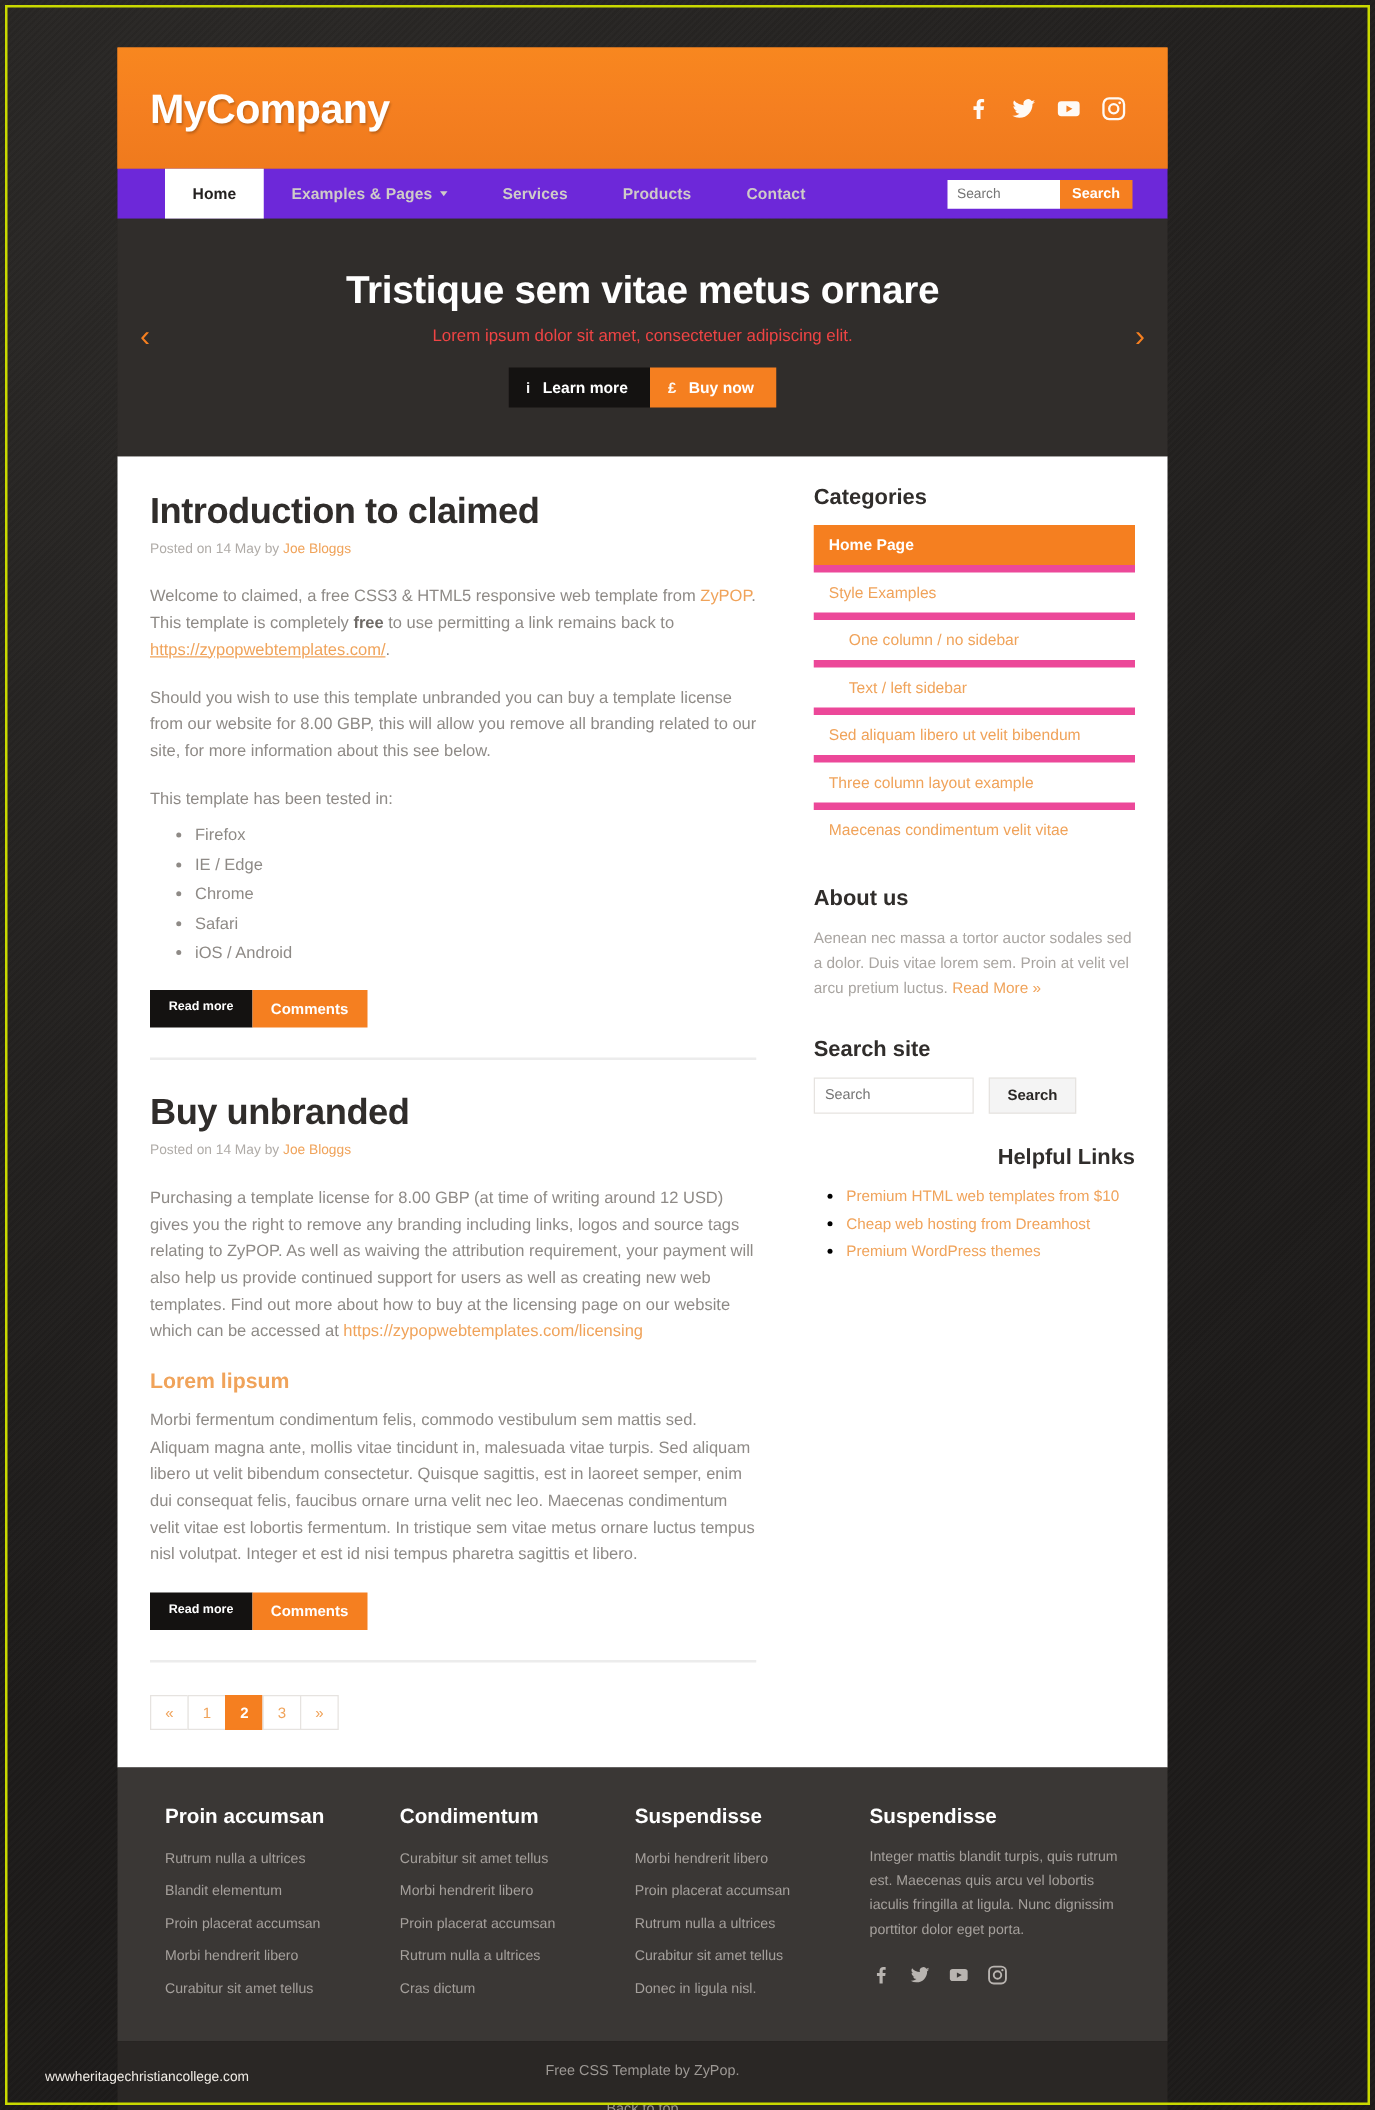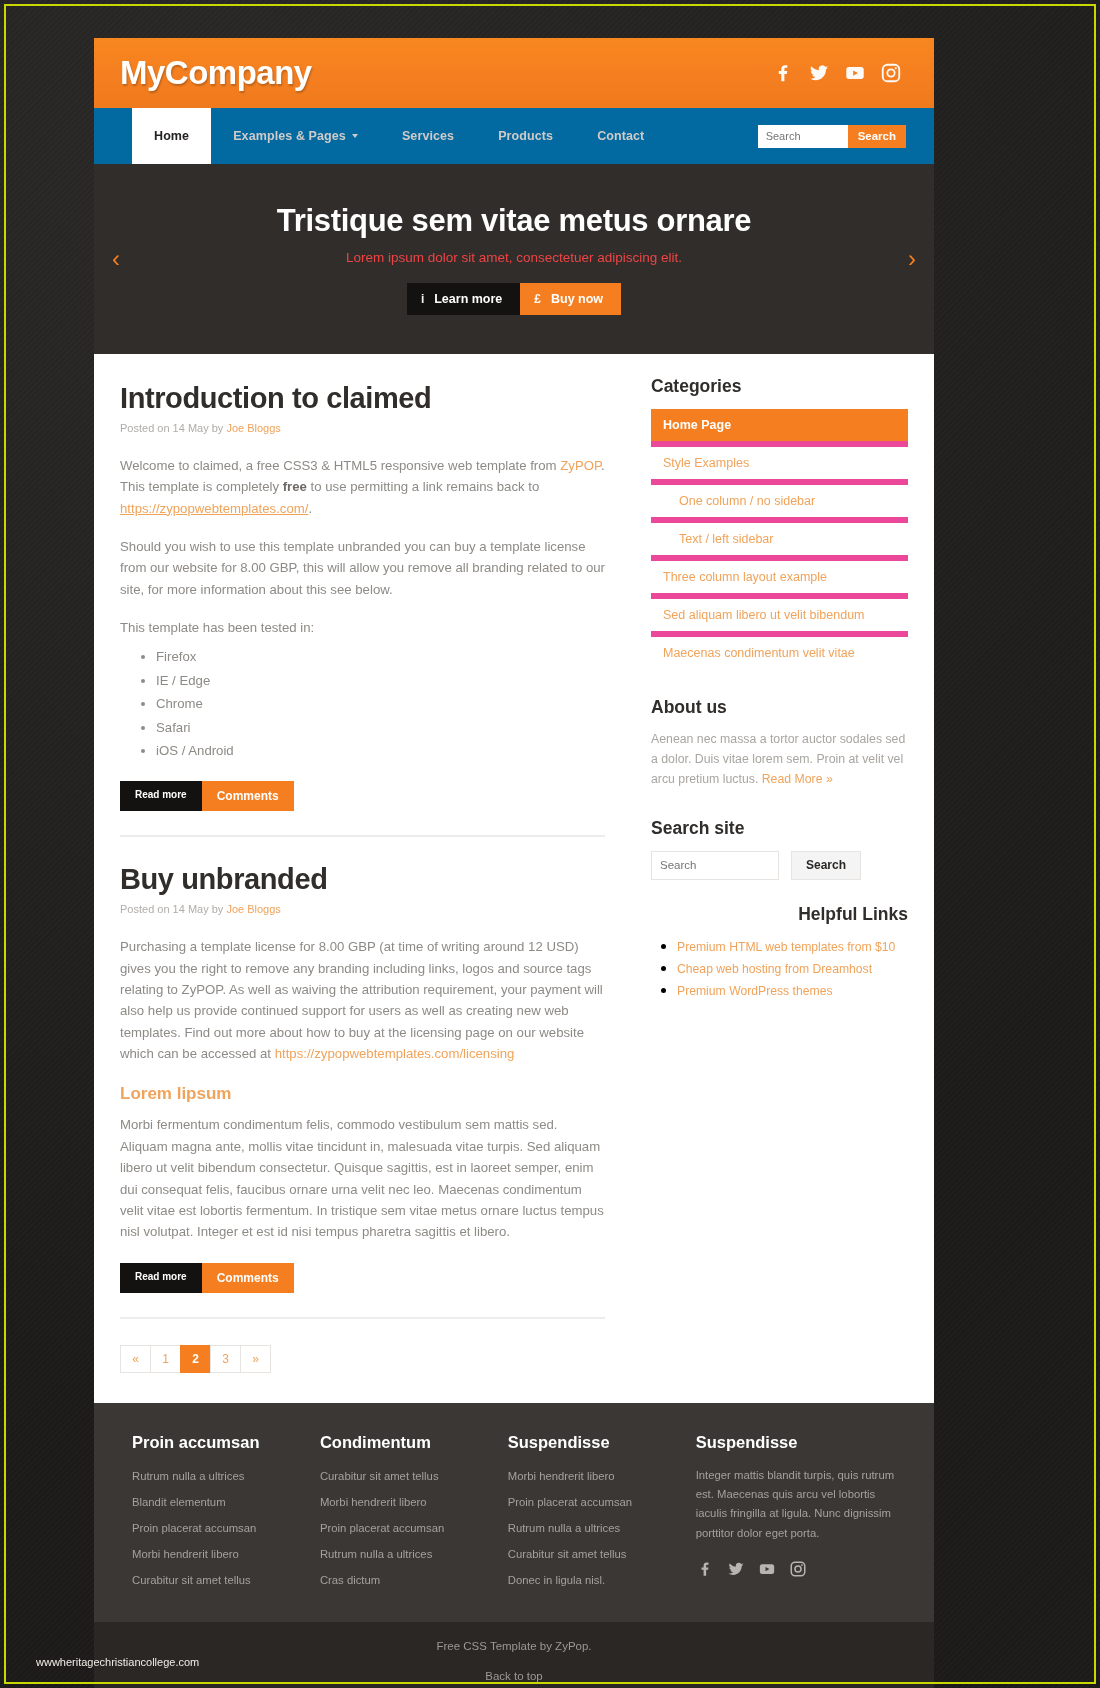--- a/index.html
+++ b/index.html
@@ -36,21 +36,21 @@
     left: 94px;
     top: 38px;
     width: 840px;
     z-index: 5;
   }
 
   
   .masthead {
     background: #f57f20;
     background-image: linear-gradient(180deg, #f8871f 0%, #f57f20 50%, #ef7a1d 100%);
-    height: 70px;
+    height: 97px;
     position: relative;
     box-sizing: border-box;
     padding: 0 26px;
     display: flex;
     align-items: center;
     justify-content: space-between;
   }
   .brand {
     color: #fff;
     font-size: 33px;
@@ -68,22 +68,22 @@
   .socials .sico {
     width: 22px;
     height: 22px;
     display: block;
     opacity: 0.96;
   }
   .socials .sico svg { display:block; }
 
   
   .navbar {
-    background: #0369a1;
-    height: 56px;
+    background: #6d28d9;
+    height: 40px;
     display: flex;
     align-items: stretch;
     position: relative;
     box-sizing: border-box;
     padding-left: 38px;
   }
   .navbar .nav-item {
     display: flex;
     align-items: center;
     padding: 0 22px;
@@ -570,24 +570,24 @@
         <li>
             <a href="#">Style Examples</a>
           </li>
         <li class="indent">
             <a href="#">One column / no sidebar</a>
           </li>
         <li class="indent">
             <a href="#">Text / left sidebar</a>
           </li>
         <li>
-            <a href="#">Three column layout example</a>
+            <a href="#">Sed aliquam libero ut velit bibendum</a>
           </li>
         <li>
-            <a href="#">Sed aliquam libero ut velit bibendum</a>
+            <a href="#">Three column layout example</a>
           </li>
         <li style="border-bottom:none;">
             <a href="#">Maecenas condimentum velit vitae</a>
           </li>
       </ul>
 
       <h3 class="mt">About us</h3>
       <p class="about-text"><span>Aenean nec massa a tortor auctor sodales sed a dolor. Duis vitae lorem sem. Proin at velit vel arcu pretium luctus. </span><a href="#">Read More »</a></p>
 
       <h3 class="mt">Search site</h3>

